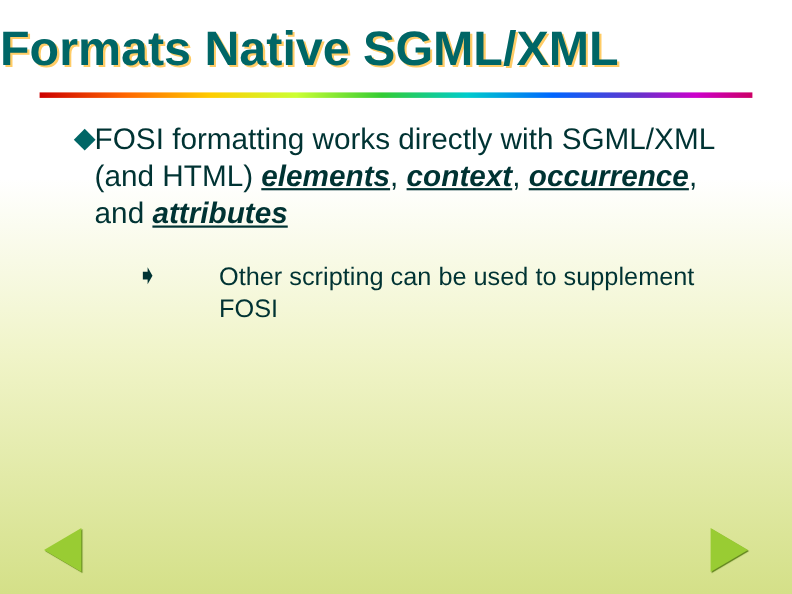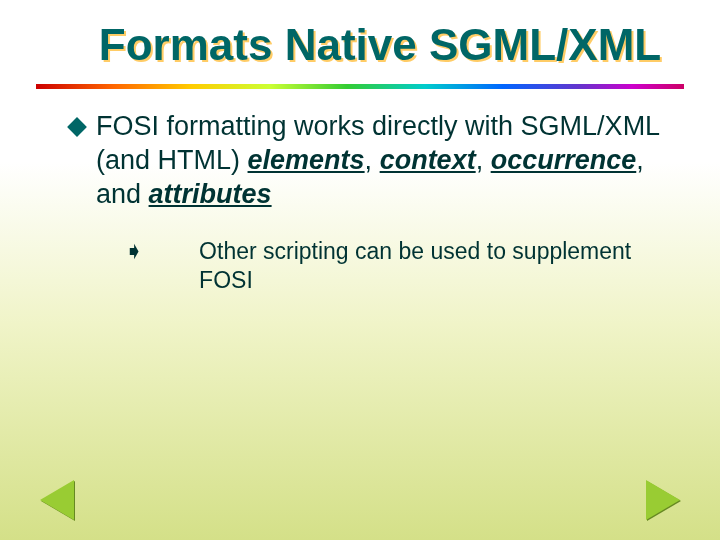--- a/index.html
+++ b/index.html
@@ -9,27 +9,25 @@
     height: 540px;
     background: linear-gradient(to bottom, #ffffff 0%, #ffffff 30%, #f0f4c8 60%, #d4e088 100%);
     position: relative;
     font-family: "Trebuchet MS", Verdana, sans-serif;
   }
   .title {
     position: absolute;
     top: 20px;
     left: 0;
     right: 0;
-    text-align: center;
     font-size: 44px;
     font-weight: bold;
     color: #006666;
     text-shadow: 2px 2px 0 #ffcc66;
     font-family: "Trebuchet MS", sans-serif;
-    padding-left: 40px;
   }
   .rainbow-bar {
     position: absolute;
     top: 84px;
     left: 36px;
     right: 36px;
     height: 5px;
     background: linear-gradient(to right,
       #cc0000 0%, #ff6600 12%, #ffcc00 24%, #ccff33 36%,
       #33cc33 48%, #00cccc 60%, #0066ff 72%, #6633cc 84%,
@@ -37,21 +35,21 @@
   }
   .content {
     position: absolute;
     top: 110px;
     left: 70px;
     right: 60px;
   }
   .bullet-row {
     display: flex;
     align-items: flex-start;
-    gap: 12px;
+    gap: 2px;
   }
   .diamond {
     width: 14px;
     height: 14px;
     background: #006666;
     transform: rotate(45deg);
     flex-shrink: 0;
     margin-top: 10px;
   }
   .bullet-text {

